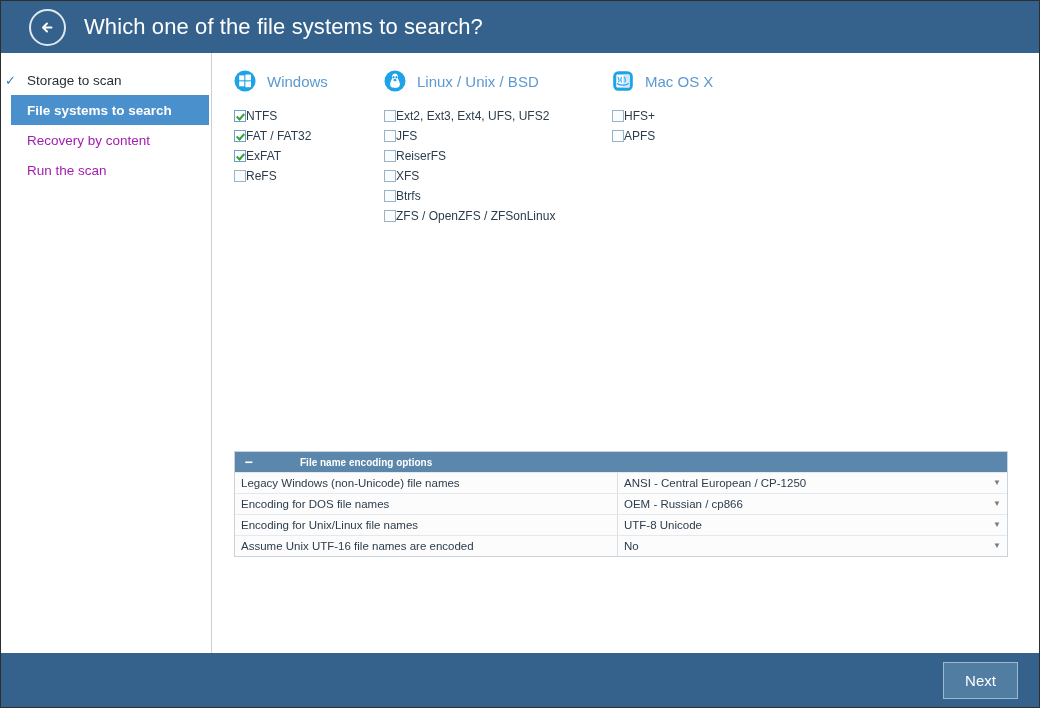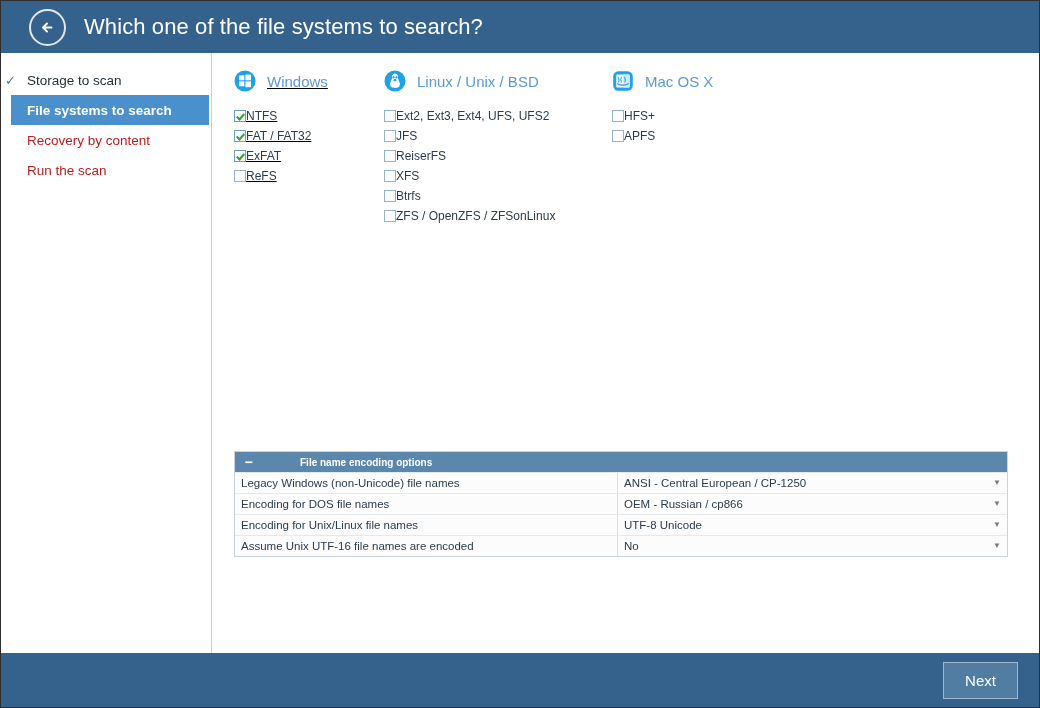--- a/index.html
+++ b/index.html
@@ -74,21 +74,21 @@
     box-sizing: border-box;
     padding-top: 12px;
     background: #ffffff;
   }
   .nav-item {
     height: 30px;
     margin: 0 3px 0 10px;
     display: flex;
     align-items: center;
     font-size: 13.5px;
-    color: #b91c1c;
+    color: #a21caf;
     padding-left: 8px;
     box-sizing: border-box;
     cursor: pointer;
     position: relative;
   }
   .nav-item.done { color: #23303a; }
   .nav-item.active {
     background: #4a90cd;
     color: #ffffff;
     width: 198px;
@@ -110,21 +110,21 @@
     flex: 1 1 auto;
     position: relative;
     padding: 0;
     min-width: 0;
   }
   .fs-columns {
     display: flex;
     padding: 14px 0 0 22px;
   }
   .fs-col { }
-  .fs-col.col-win { width: 150px; text-decoration: underline; }
+  .fs-col.col-win { width: 150px; }
   .fs-col.col-nix { width: 228px; }
   .fs-col.col-mac { width: 200px; }
 
   .col-head {
     display: flex;
     align-items: center;
     height: 28px;
     margin-bottom: 11px;
   }
   .col-icon {

